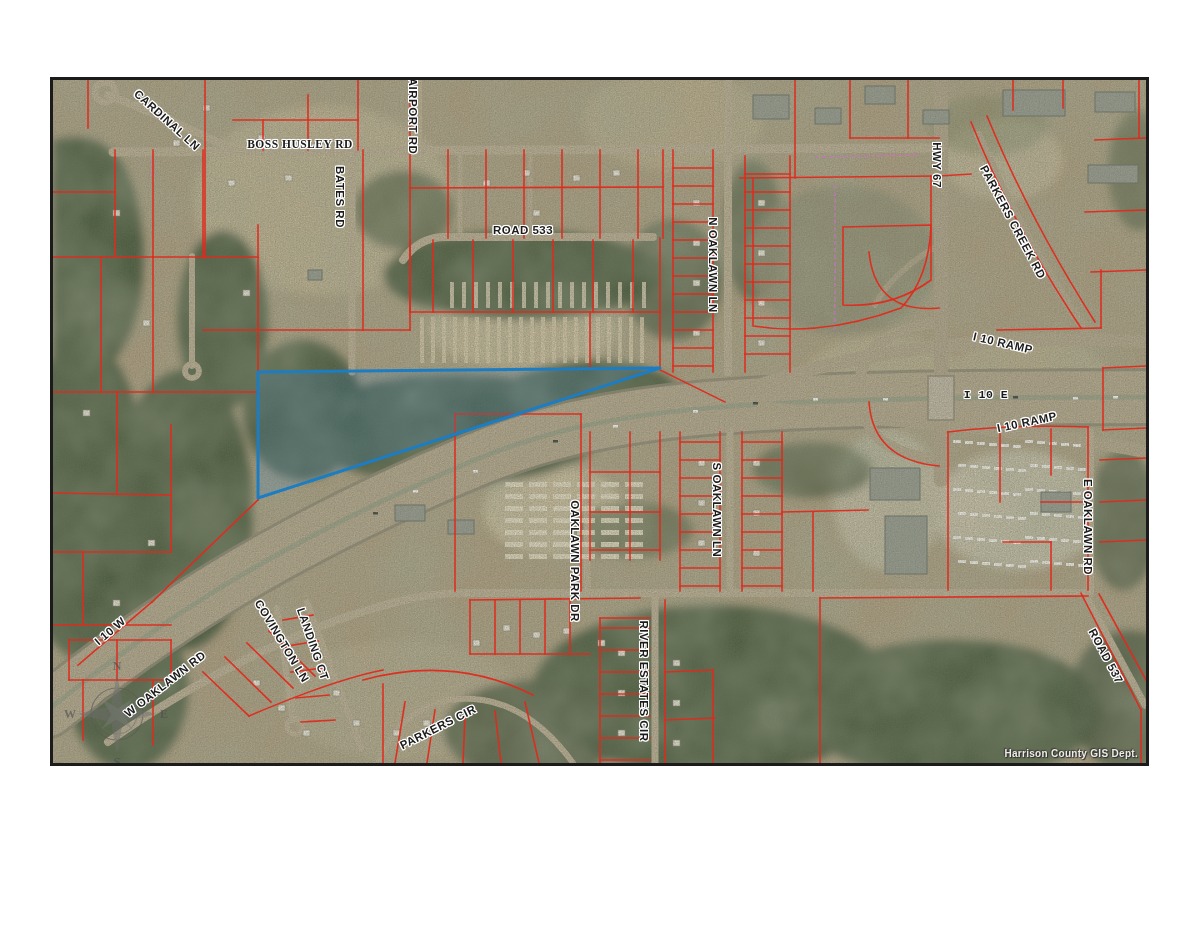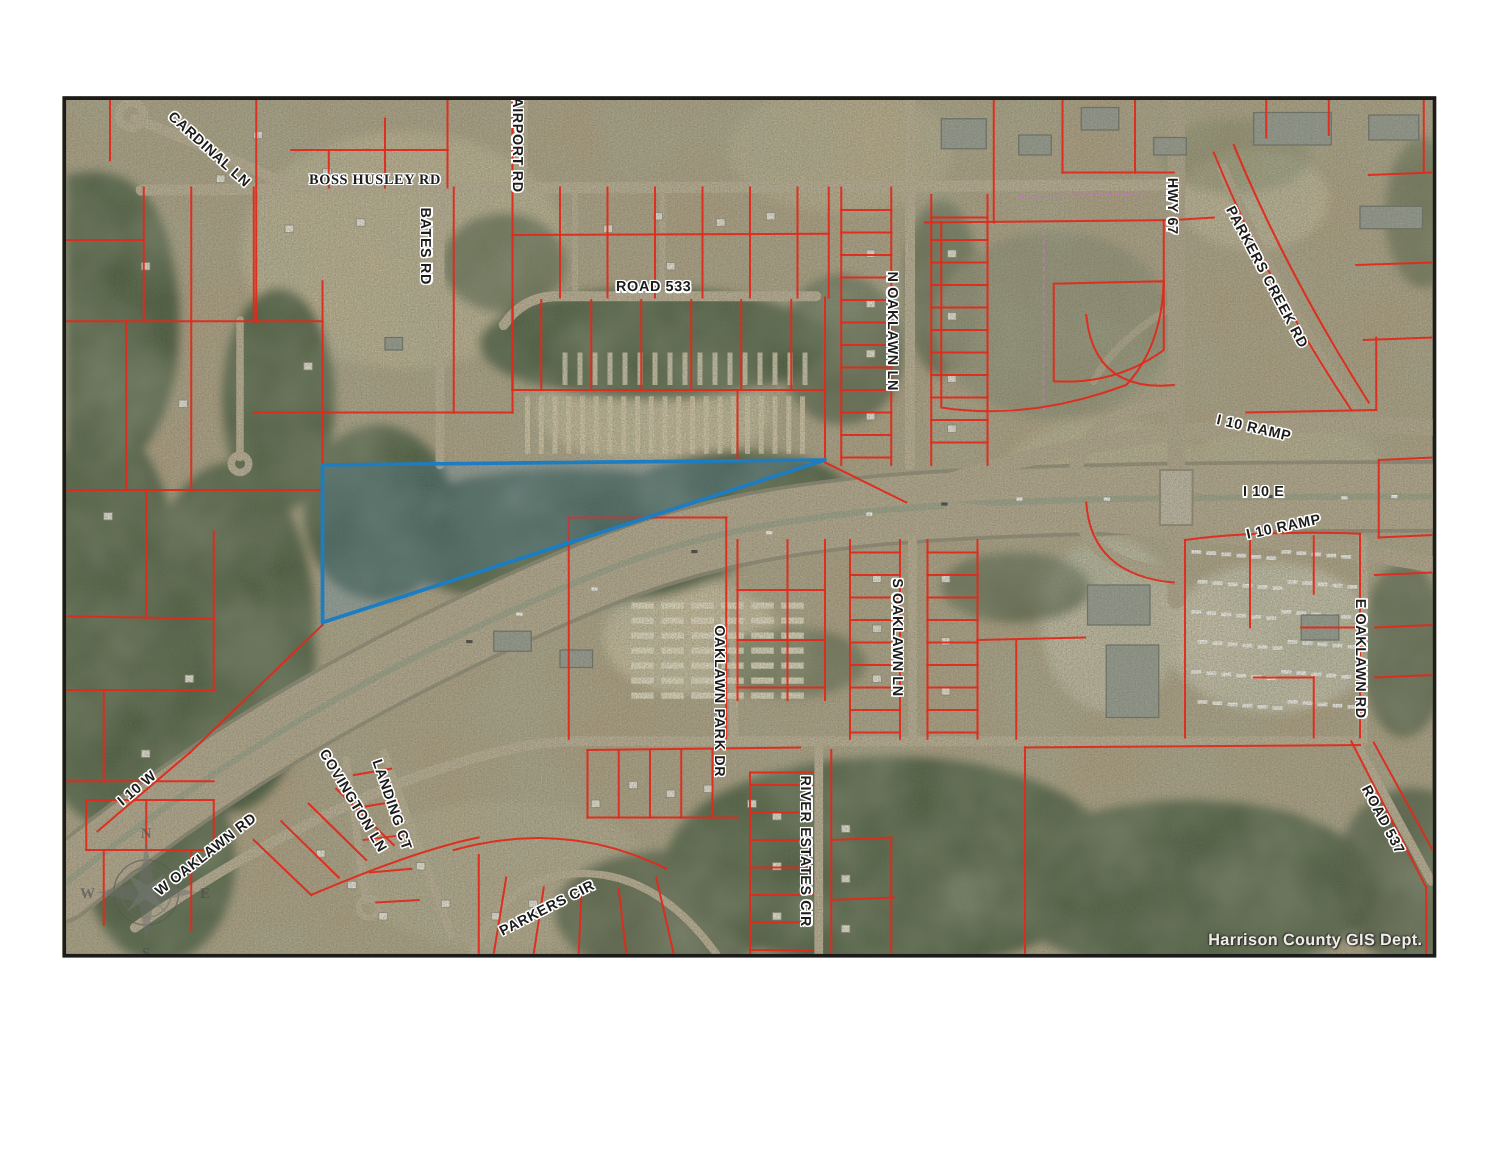--- a/index.html
+++ b/index.html
@@ -6,21 +6,21 @@
   .page{position:relative;width:1200px;height:927px;background:#ffffff;overflow:hidden;
         font-family:"Liberation Sans", sans-serif;}
   .map-frame{position:absolute;left:50px;top:77px;width:1093px;height:683px;
              border:3px solid #1b1b1b;overflow:hidden;background:#b0a284;}
   .map-frame svg{position:absolute;left:0;top:0;width:1093px;height:683px;display:block;}
   .labels-layer{position:absolute;left:0;top:0;width:1093px;height:683px;pointer-events:none;}
   .lbl{position:absolute;font-weight:bold;font-size:11.5px;letter-spacing:.5px;white-space:nowrap;
        color:var(--label-color,#1b1b1b);
        text-shadow:-1px -1px 0 #fff,1px -1px 0 #fff,-1px 1px 0 #fff,1px 1px 0 #fff,
                    0 -1px 0 #fff,0 1px 0 #fff,-1px 0 0 #fff,1px 0 0 #fff,0 0 2px #fff;}
-  .credit{position:absolute;right:8px;bottom:4px;font-weight:bold;font-size:13px;
+  .credit{position:absolute;right:8px;bottom:4px;font-weight:bold;font-size:10px;
           color:var(--credit-color,#efece4);letter-spacing:.3px;
           text-shadow:0 0 2px #2a2a2a,1px 1px 1px #333,-1px -1px 1px #444;}
   .roadline{stroke-linecap:round;stroke-linejoin:round;fill:none;}
   .parcel{stroke:var(--parcel-line,#e02a1c);stroke-width:1.6;fill:none;
           stroke-linejoin:round;stroke-linecap:square;opacity:.95;}
   .magline{stroke:var(--survey-line,#d36cd3);stroke-width:1.2;fill:none;stroke-dasharray:4 3;opacity:.75;}
   .hl{stroke:var(--highlight-outline,#1d7dc2);stroke-width:3;fill:var(--highlight-fill,rgba(61,130,195,.2));
       stroke-linejoin:round;}
   .compass-letter{font-family:"Liberation Serif",serif;font-size:12px;font-weight:bold;
                   fill:#4e4e4e;text-anchor:middle;}
@@ -563,21 +563,21 @@
     <div class="labels-layer" id="labels-layer">
         <span class="lbl" style="left: 114px; top: 40px; transform: translate(-50%, -50%) rotate(42deg);">CARDINAL LN</span>
         <span class="lbl" style="left: 247px; top: 64px; transform: translate(-50%, -50%) rotate(0deg); font-family: Liberation Serif, serif;">BOSS HUSLEY RD</span>
         <span class="lbl" style="left: 360px; top: 36px; transform: translate(-50%, -50%) rotate(90deg);">AIRPORT RD</span>
         <span class="lbl" style="left: 287px; top: 117px; transform: translate(-50%, -50%) rotate(90deg);">BATES RD</span>
         <span class="lbl" style="left: 423px; top: 150px; transform: translate(-50%, -50%) rotate(0deg); margin-left: 47px;">ROAD 533</span>
         <span class="lbl" style="left: 660px; top: 185px; transform: translate(-50%, -50%) rotate(90deg);">N OAKLAWN LN</span>
         <span class="lbl" style="left: 884px; top: 85px; transform: translate(-50%, -50%) rotate(90deg);">HWY 67</span>
         <span class="lbl" style="left: 960px; top: 142px; transform: translate(-50%, -50%) rotate(62deg);">PARKERS CREEK RD</span>
         <span class="lbl" style="left: 950px; top: 263px; transform: translate(-50%, -50%) rotate(13deg);">I 10 RAMP</span>
-        <span class="lbl" style="left: 958px; top: 314px; transform: translate(-50%, -50%) rotate(0deg);">I 10 E</span>
+        <span class="lbl" style="left: 933px; top: 314px; transform: translate(-50%, -50%) rotate(0deg); font-family: Liberation Mono, monospace;">I 10 E</span>
         <span class="lbl" style="left: 974px; top: 342px; transform: translate(-50%, -50%) rotate(-12deg);">I 10 RAMP</span>
         <span class="lbl" style="left: 664px; top: 430px; transform: translate(-50%, -50%) rotate(90deg);">S OAKLAWN LN</span>
         <span class="lbl" style="left: 522px; top: 481px; transform: translate(-50%, -50%) rotate(90deg);">OAKLAWN PARK DR</span>
         <span class="lbl" style="left: 1035px; top: 447px; transform: translate(-50%, -50%) rotate(90deg);">E OAKLAWN RD</span>
         <span class="lbl" style="left: 1053px; top: 576px; transform: translate(-50%, -50%) rotate(62deg);">ROAD 537</span>
         <span class="lbl" style="left: 57px; top: 551px; transform: translate(-50%, -50%) rotate(-40deg);">I 10 W</span>
         <span class="lbl" style="left: 112px; top: 604px; transform: translate(-50%, -50%) rotate(-38deg);">W OAKLAWN RD</span>
         <span class="lbl" style="left: 229px; top: 561px; transform: translate(-50%, -50%) rotate(59deg);">COVINGTON LN</span>
         <span class="lbl" style="left: 260px; top: 564px; transform: translate(-50%, -50%) rotate(71deg);">LANDING CT</span>
         <span class="lbl" style="left: 385px; top: 647px; transform: translate(-50%, -50%) rotate(-27deg);">PARKERS CIR</span>

